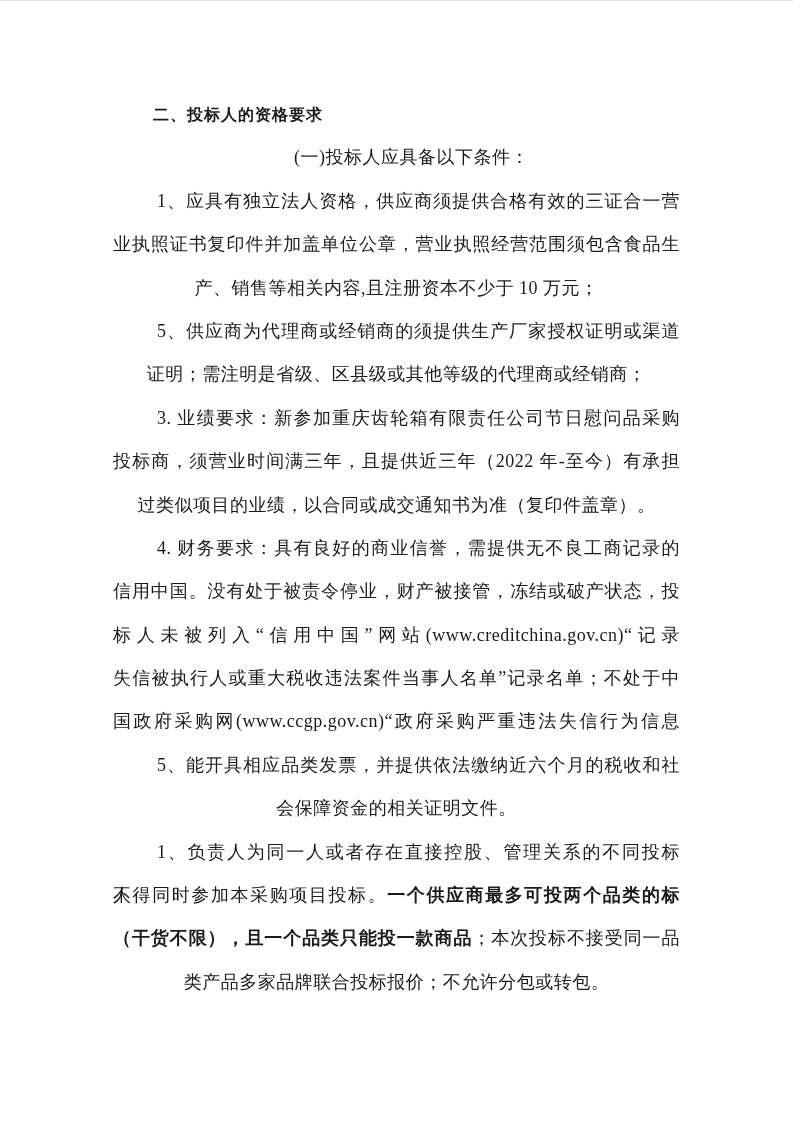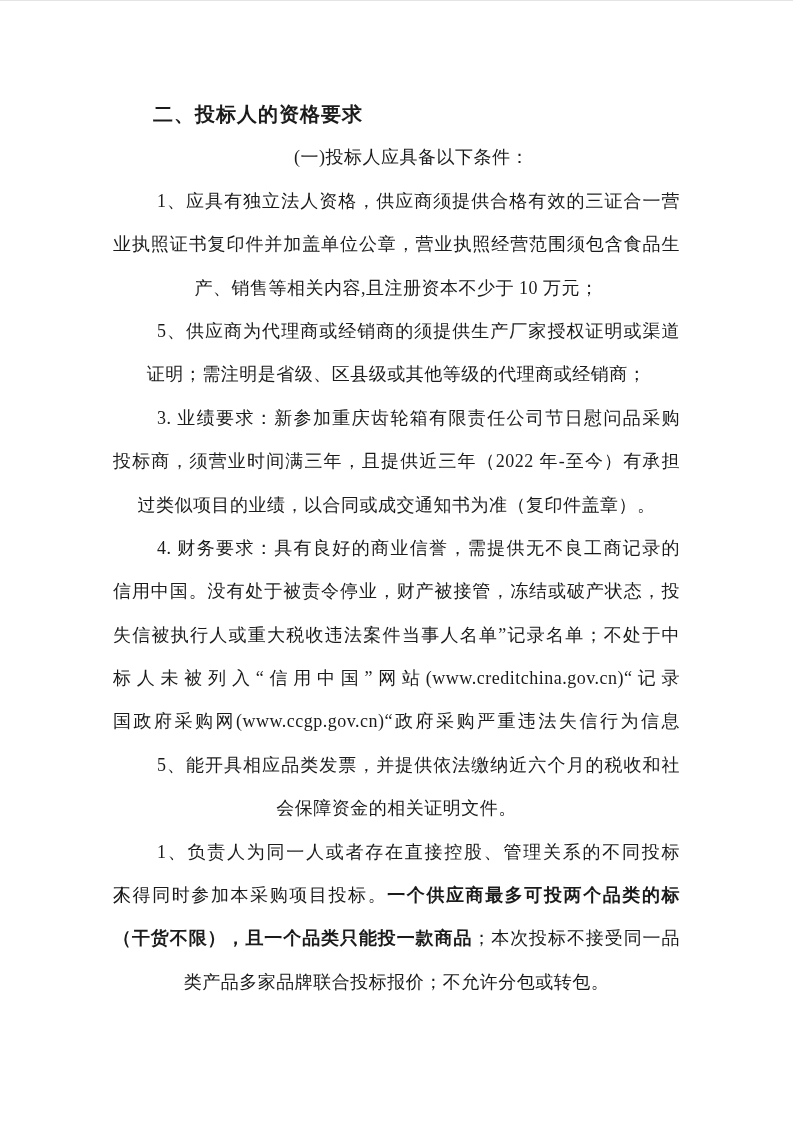--- a/index.html
+++ b/index.html
@@ -34,21 +34,21 @@
     white-space: normal;
   }
   .line.just {
     text-align: justify;
     text-align-last: justify;
   }
   .heading-line {
     display: block;
     height: 43.4px;
     line-height: 43.4px;
-    font-size: 20px;
+    font-size: 16px;
     font-weight: bold;
     padding-left: 40px;
     letter-spacing: 1px;
   }
   .bold { font-weight: bold; margin-top: 47px; }
   .paragraph { margin: 0; padding: 0; }
 </style>
 </head>
 <body>
 
@@ -69,22 +69,22 @@
           <div class="line"><span class="">证明；需注明是省级、区县级或其他等级的代理商或经销商；</span></div>
         </div>
         <div class="paragraph">
           <div class="line just" style="text-indent: 44px;"><span class="">3. 业绩要求：新参加重庆齿轮箱有限责任公司节日慰问品采购</span></div>
           <div class="line just"><span class="">投标商，须营业时间满三年，且提供近三年（2022 年-至今）有承担</span></div>
           <div class="line"><span class="">过类似项目的业绩，以合同或成交通知书为准（复印件盖章）。</span></div>
         </div>
         <div class="paragraph">
           <div class="line just" style="text-indent: 44px;"><span class="">4. 财务要求：具有良好的商业信誉，需提供无不良工商记录的</span></div>
           <div class="line just"><span class="">信用中国。没有处于被责令停业，财产被接管，冻结或破产状态，投</span></div>
+          <div class="line just"><span class="">标人未被列入“信用中国”网站(www.creditchina.gov.cn)“记录</span></div>
           <div class="line just"><span class="">失信被执行人或重大税收违法案件当事人名单”记录名单；不处于中</span></div>
-          <div class="line just"><span class="">标人未被列入“信用中国”网站(www.creditchina.gov.cn)“记录</span></div>
           <div class="line just"><span class="">国政府采购网(www.ccgp.gov.cn)“政府采购严重违法失信行为信息</span></div>
         </div>
         <div class="paragraph">
           <div class="line just" style="text-indent: 44px;"><span class="">5、能开具相应品类发票，并提供依法缴纳近六个月的税收和社</span></div>
           <div class="line"><span class="">会保障资金的相关证明文件。</span></div>
         </div>
         <div class="paragraph">
           <div class="line just" style="text-indent: 44px;"><span class="">1、负责人为同一人或者存在直接控股、管理关系的不同投标人，</span></div>
           <div class="line just"><span class="">不得同时参加本采购项目投标。</span><span class="bold">一个供应商最多可投两个品类的标</span></div>
           <div class="line just"><span class="bold">（干货不限），且一个品类只能投一款商品</span><span class="">；本次投标不接受同一品</span></div>

